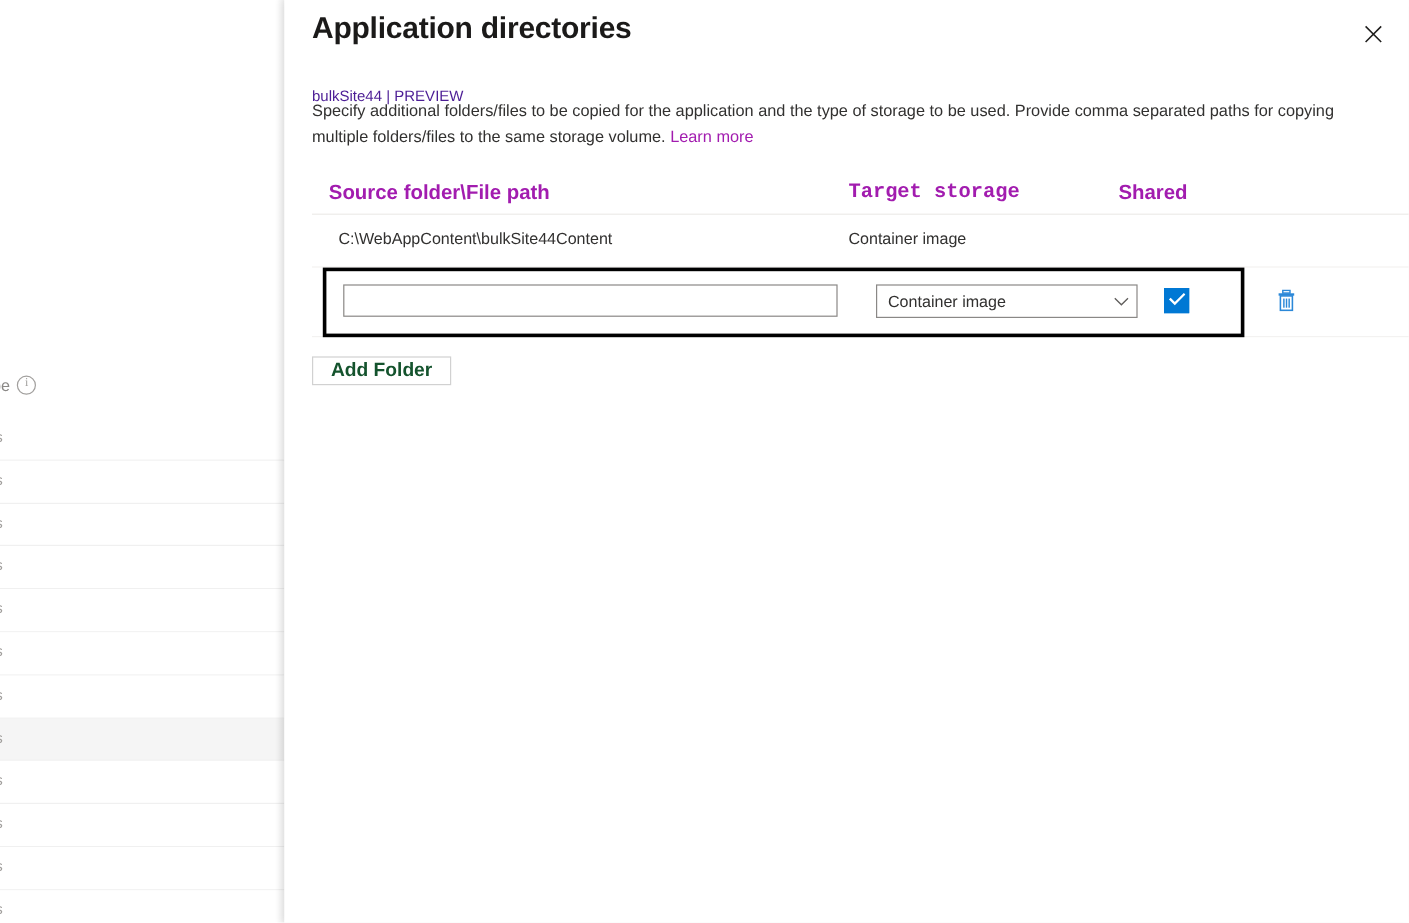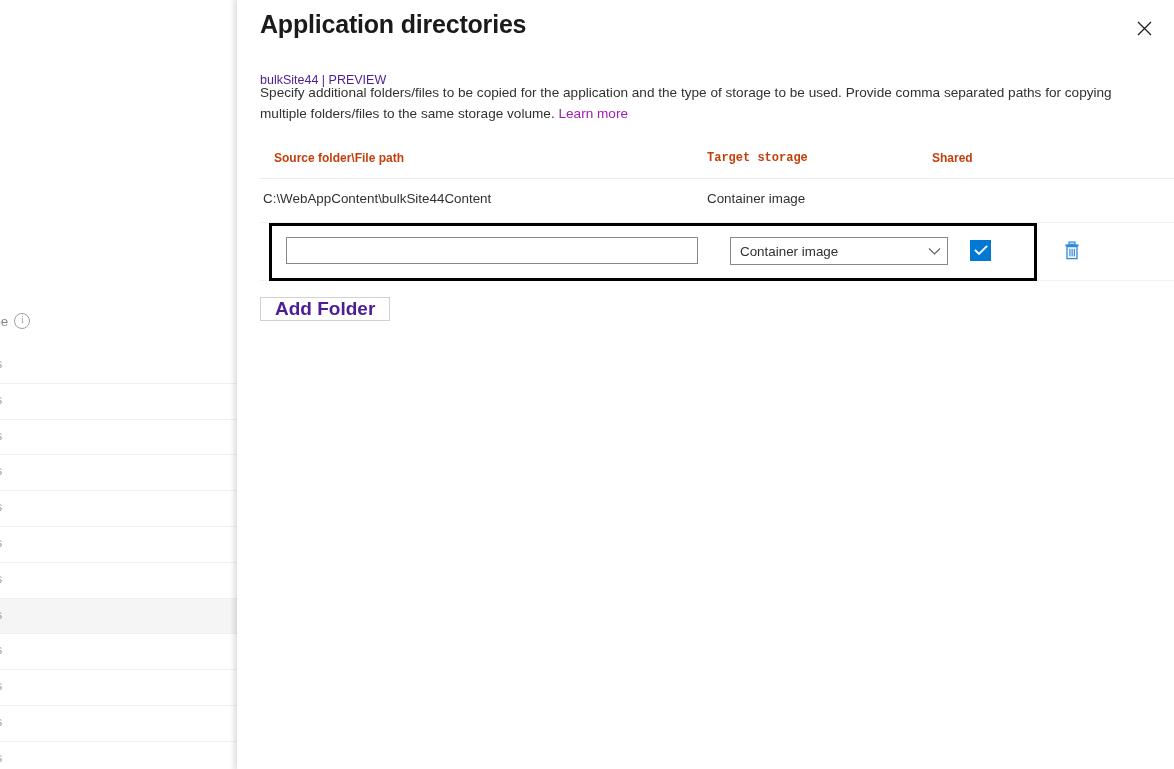--- a/index.html
+++ b/index.html
@@ -159,42 +159,42 @@
     width: 914px;
   }
   .thead {
     position: relative;
     height: 30px;
     border-bottom: 1px solid #edebe9;
   }
   .th {
     position: absolute;
     top: 3px;
-    font-size: 12px;
+    font-size: 17px;
     font-weight: 600;
-    color: #c2410c;
+    color: #a21caf;
     white-space: nowrap;
   }
   .th-source { left: 14px; }
   .th-target { left: 447px; font-family: Liberation Mono, monospace; }
   .th-shared { left: 672px; }
 
   .trow {
     position: relative;
     height: 43px;
     border-bottom: 1px solid #f3f2f1;
   }
   .td {
     position: absolute;
     top: 12px;
     font-size: 13.4px;
     color: #323130;
     white-space: nowrap;
   }
-  .td-source { left: 3px; }
+  .td-source { left: 22px; }
   .td-target { left: 447px; }
 
   
   .edit-row-wrap {
     position: relative;
     height: 58px;
   }
   .highlight-box {
     position: absolute;
     left: 9px;
@@ -291,23 +291,23 @@
     position: absolute;
     left: 23px;
     top: 297px;
     min-width: 116px;
     height: 24px;
     padding: 0 14px;
     box-sizing: border-box;
     background: #ffffff;
     border: 1px solid #d1d1d1;
     font-family: "Liberation Sans", sans-serif;
-    font-size: 19px;
+    font-size: 16px;
     font-weight: 600;
-    color: #4c1d95;
+    color: #14532d;
     cursor: pointer;
     line-height: 22px;
   }
 </style>
 </head>
 <body>
 
 <div id="root">
 
   <div class="bg-layer">

